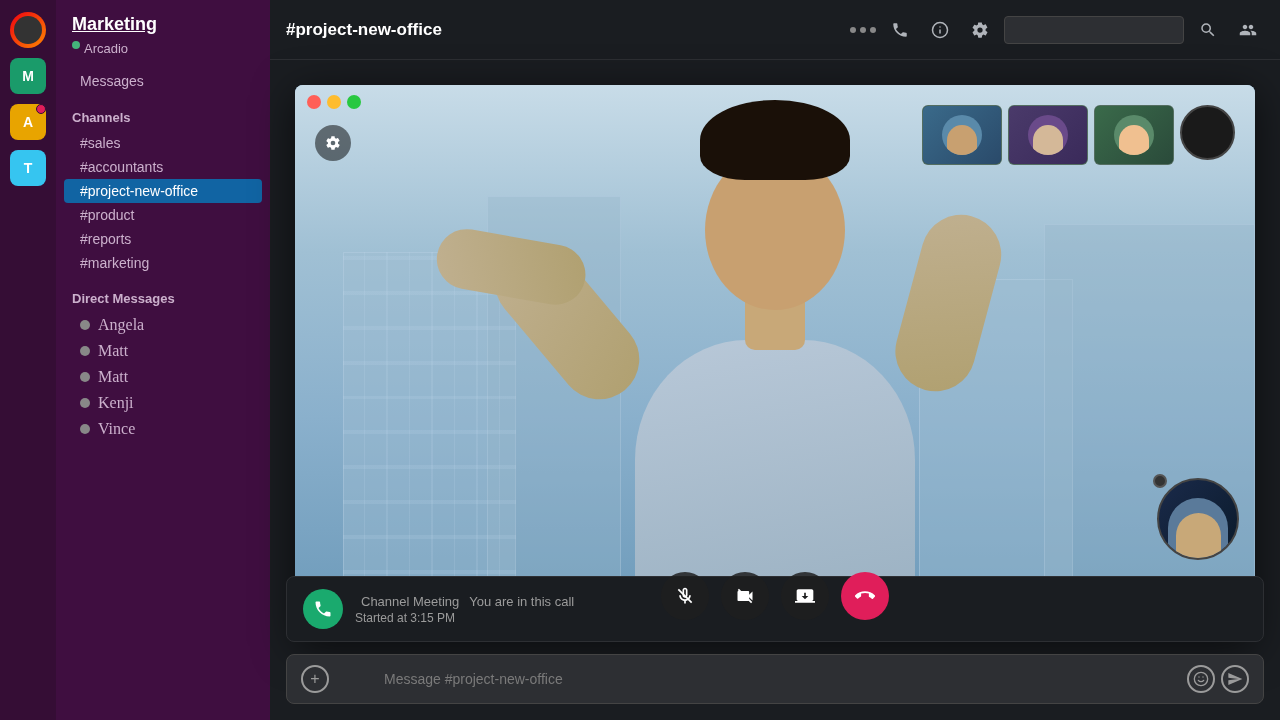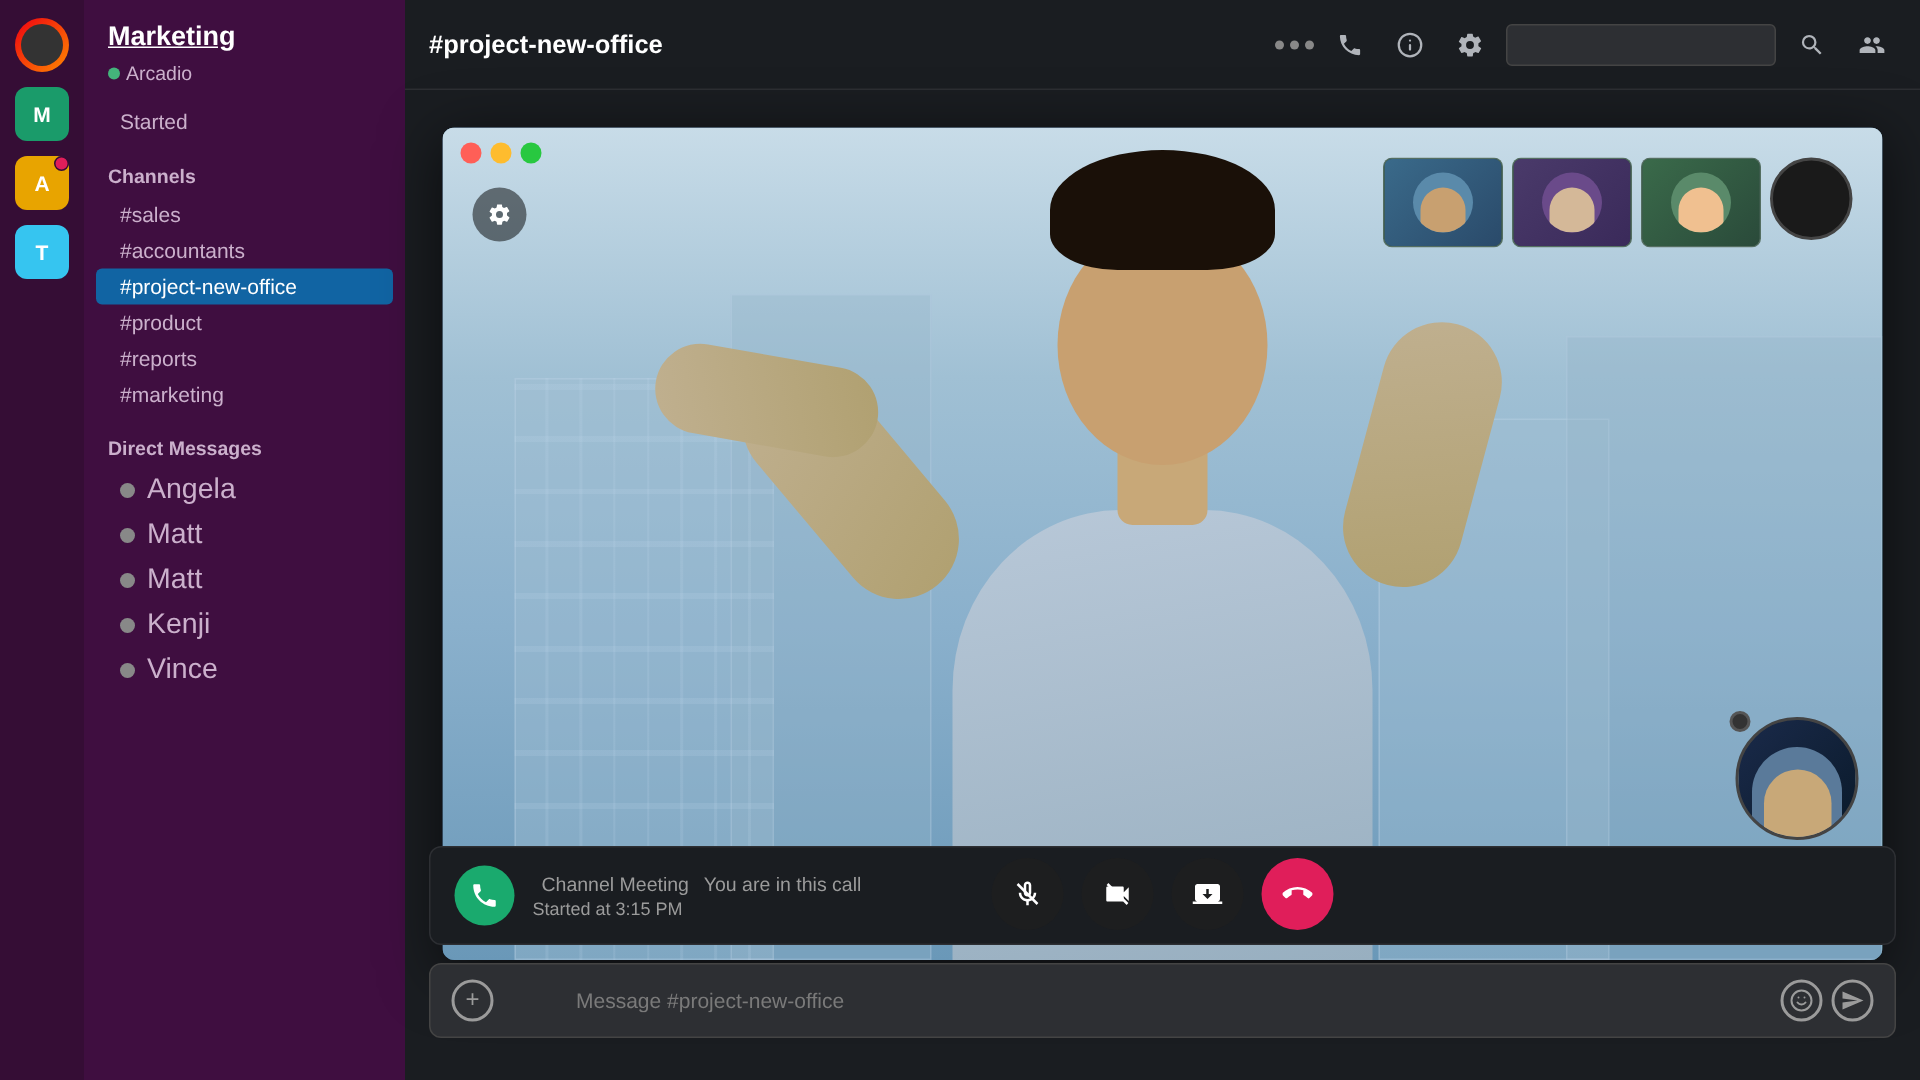--- a/index.html
+++ b/index.html
@@ -58,21 +58,20 @@
       background: #44b37b;
       display: inline-block;
       margin-right: 4px;
     }
 
     .user-status {
       padding: 2px 16px 12px 16px;
       font-size: 13px;
       color: #cbb0cc;
       display: flex;
-      align-items: center;
     }
 
     .nav-item {
       padding: 5px 16px;
       font-size: 14px;
       color: #cbb0cc;
       cursor: pointer;
       border-radius: 4px;
       margin: 0 8px;
     }
@@ -95,28 +94,29 @@
       align-items: center;
     }
 
     .channel-item.active {
       background: #1164a3;
       color: #fff;
     }
 
     .dm-item {
       padding: 4px 16px;
-      font-size: 19px;
+      font-size: 16px;
       color: #cbb0cc;
       cursor: pointer;
       border-radius: 4px;
       margin: 0 8px;
       display: flex;
       align-items: center;
       gap: 8px;
+      font-family: Liberation Serif, serif;
     }
 
     
     .main-content {
       flex: 1;
       display: flex;
       flex-direction: column;
       background: #1a1d21;
       position: relative;
     }
@@ -285,21 +285,21 @@
       font-size: 18px;
     }
 
     .ctrl-btn.end-call {
       background: #e01e5a;
     }
 
     
     .chat-area {
       position: absolute;
-      bottom: 12px;
+      bottom: 0;
       left: 0;
       right: 0;
       padding: 0 16px 16px;
       z-index: 5;
     }
 
     .call-notification {
       background: #1a1d21;
       border: 1px solid #2d2f33;
       border-radius: 8px;
@@ -417,21 +417,21 @@
 <div class="sidebar">
   <div class="sidebar-content">
     <div class="workspace-name">
       <h2>Marketing</h2>
     </div>
     <div class="user-status">
       <span class="status-dot"></span>
       <span>Arcadio</span>
     </div>
 
-    <div class="nav-item">Started</div>
+    <div class="nav-item">Messages</div>
 
     <div class="section-label">Channels</div>
 
     <div id="channels-list">
         <div class="channel-item">#sales</div>
         <div class="channel-item">#accountants</div>
         <div class="channel-item active">#project-new-office</div>
         <div class="channel-item">#product</div>
         <div class="channel-item">#reports</div>
         <div class="channel-item">#marketing</div>

